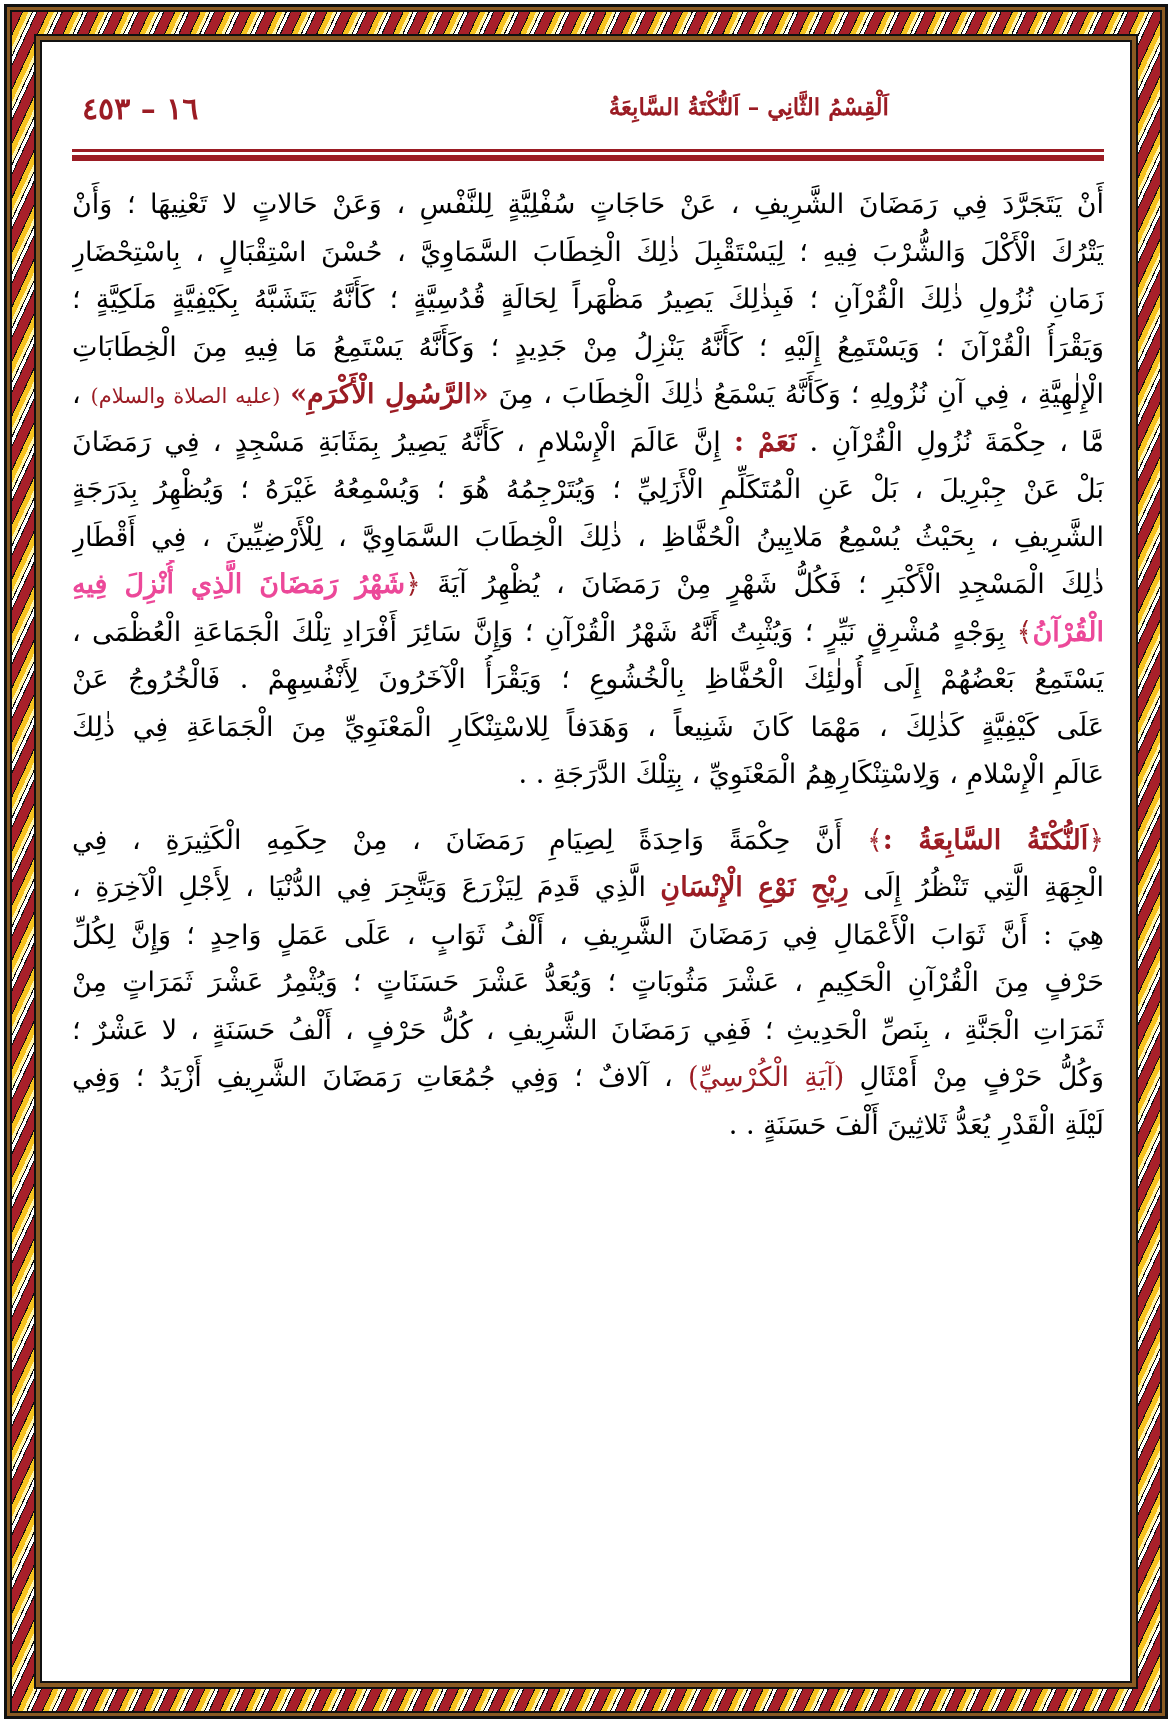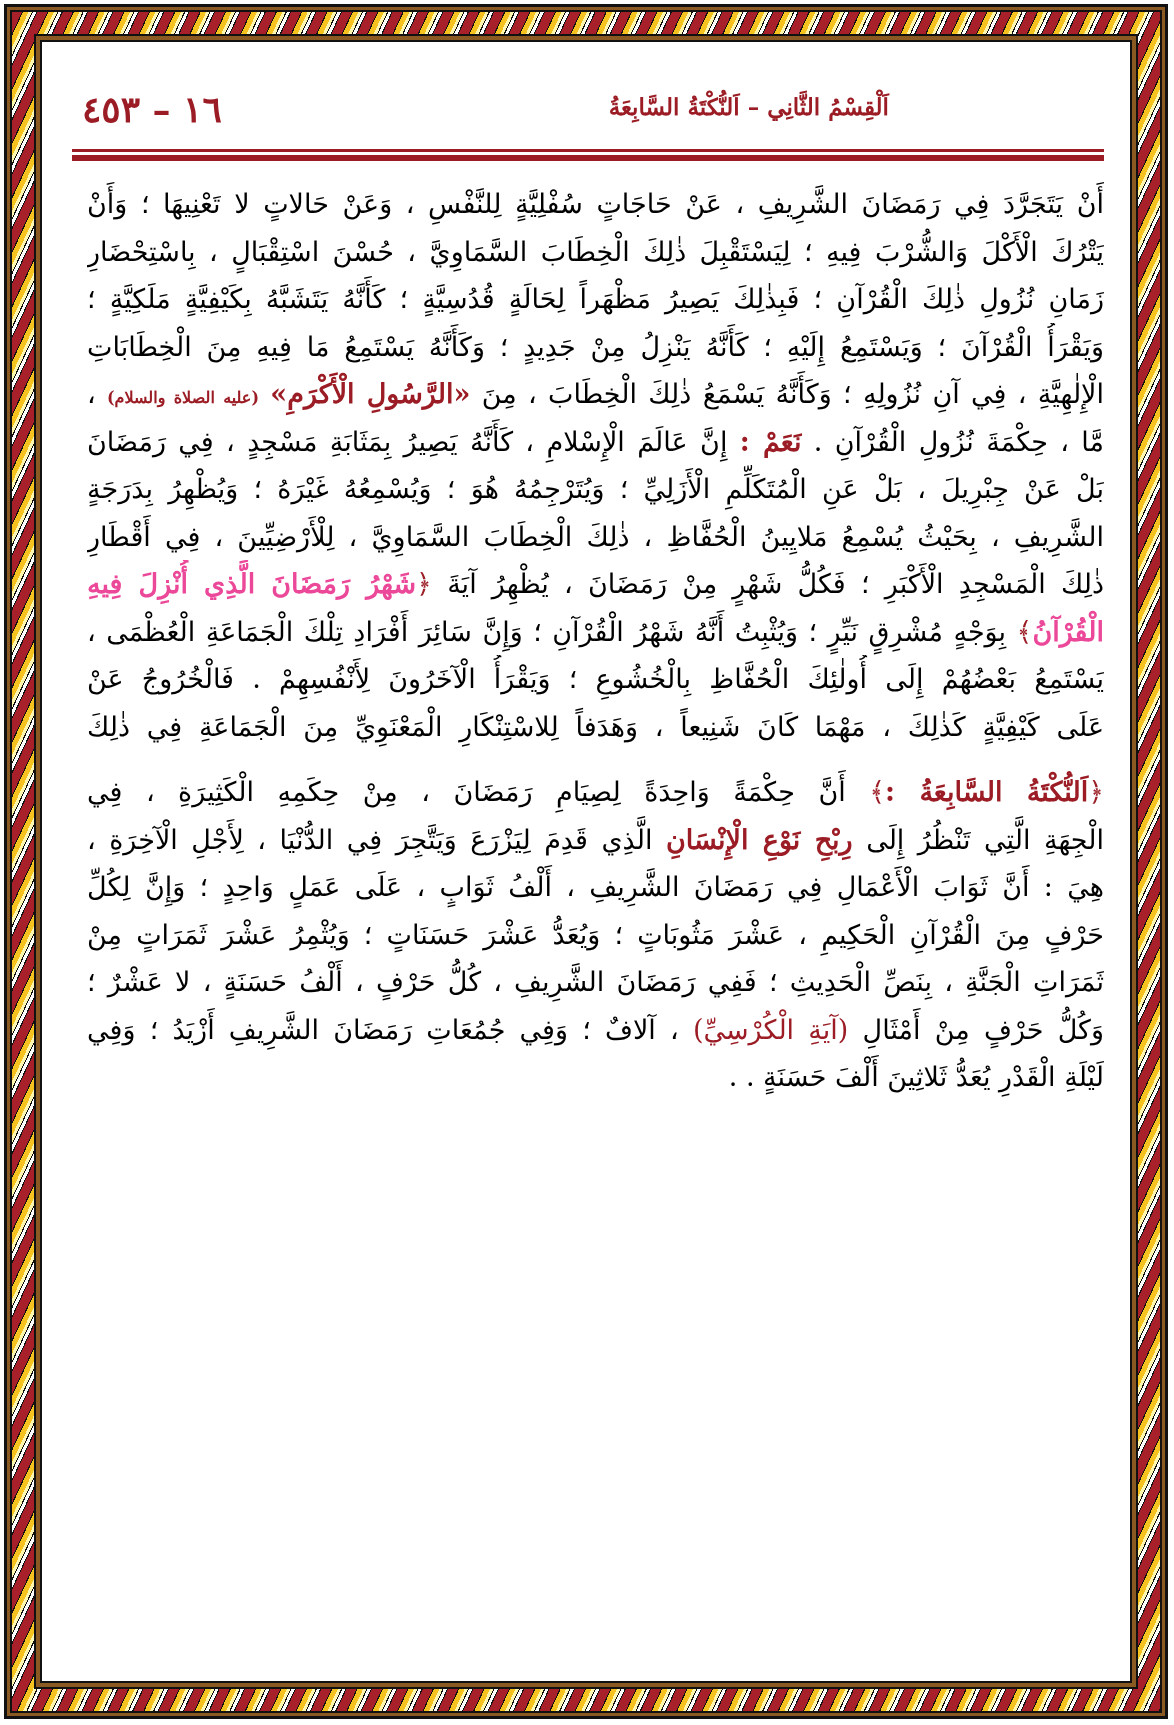--- a/index.html
+++ b/index.html
@@ -45,40 +45,40 @@
       color: #9b1c24;
       font-weight: bold;
     }
     .header-title {
       position: absolute; right: 215px; top: 0px;
       font-size: 23px; line-height: 44px;
       white-space: nowrap;
     }
     .header-page {
       position: absolute; left: 10px; top: 2px;
-      font-size: 36px; line-height: 44px;
+      font-size: 30px; line-height: 44px;
       direction: rtl; white-space: nowrap;
     }
     .header-rule {
       position: absolute; left: 72px; top: 149px; width: 1032px; height: 12px;
     }
     .header-rule .thin { position: absolute; left: 0; right: 0; top: 0; height: 3px; background: #9b1c24; }
     .header-rule .thick { position: absolute; left: 0; right: 0; top: 6px; height: 6px; background: #9b1c24; }
 
     .body-text {
       position: absolute; left: 72px; top: 180px; width: 1032px;
       direction: rtl;
       font-family: "DejaVu Serif", serif;
       font-size: 27px;
       line-height: 47.5px;
       color: #000;
       text-align: justify;
       text-align-last: right;
     }
-    .line { display: block; text-align: justify; text-align-last: justify; white-space: nowrap; overflow: hidden; height: 47.5px; margin-left: 15px; }
+    .line { display: block; text-align: justify; text-align-last: justify; white-space: nowrap; overflow: hidden; height: 47.5px; }
     .line.last { text-align-last: right; }
     .red { color: #9b1c24; font-weight: bold; }
     .blue { color: #ec4899; font-weight: bold; }
     .orn { color: #9b1c24; }
     .para-gap { height: 18px; }
   </style>
 </head>
 <body>
 
 <div class="frame-outer">
@@ -97,35 +97,36 @@
   <div class="thin"></div>
   <div class="thick"></div>
 </div>
 
 <div class="body-text">
   <span class="line">أَنْ يَتَجَرَّدَ فِي رَمَضَانَ الشَّرِيفِ ، عَنْ حَاجَاتٍ سُفْلِيَّةٍ لِلنَّفْسِ ، وَعَنْ حَالاتٍ لا تَعْنِيهَا ؛ وَأَنْ</span>
   <span class="line">يَتْرُكَ الْأَكْلَ وَالشُّرْبَ فِيهِ ؛ لِيَسْتَقْبِلَ ذٰلِكَ الْخِطَابَ السَّمَاوِيَّ ، حُسْنَ اسْتِقْبَالٍ ، بِاسْتِحْضَارِ</span>
   <span class="line">زَمَانِ نُزُولِ ذٰلِكَ الْقُرْآنِ ؛ فَبِذٰلِكَ يَصِيرُ مَظْهَراً لِحَالَةٍ قُدُسِيَّةٍ ؛ كَأَنَّهُ يَتَشَبَّهُ بِكَيْفِيَّةٍ مَلَكِيَّةٍ ؛</span>
   <span class="line">وَيَقْرَأُ الْقُرْآنَ ؛ وَيَسْتَمِعُ إِلَيْهِ ؛ كَأَنَّهُ يَنْزِلُ مِنْ جَدِيدٍ ؛ وَكَأَنَّهُ يَسْتَمِعُ مَا فِيهِ مِنَ الْخِطَابَاتِ</span>
   <span class="line">
-    <span>الْإِلٰهِيَّةِ ، فِي آنِ نُزُولِهِ ؛ وَكَأَنَّهُ يَسْمَعُ ذٰلِكَ الْخِطَابَ ، مِنَ </span><span class="red">«الرَّسُولِ الْأَكْرَمِ»</span> <span class="red" style="font-size:16px;font-weight:bold">(عليه الصلاة والسلام)</span><span> ،</span>
+    <span>الْإِلٰهِيَّةِ ، فِي آنِ نُزُولِهِ ؛ وَكَأَنَّهُ يَسْمَعُ ذٰلِكَ الْخِطَابَ ، مِنَ </span><span class="red">«الرَّسُولِ الْأَكْرَمِ»</span> <span class="red" style="font-size:21px;font-weight:normal">(عليه الصلاة والسلام)</span><span> ،</span>
   </span>
   <span class="line">
     <span>مَّا ، حِكْمَةَ نُزُولِ الْقُرْآنِ . </span><span class="red">نَعَمْ :</span><span> إِنَّ عَالَمَ الْإِسْلامِ ، كَأَنَّهُ يَصِيرُ بِمَثَابَةِ مَسْجِدٍ ، فِي رَمَضَانَ</span>
   </span>
   <span class="line">بَلْ عَنْ جِبْرِيلَ ، بَلْ عَنِ الْمُتَكَلِّمِ الْأَزَلِيِّ ؛ وَيُتَرْجِمُهُ هُوَ ؛ وَيُسْمِعُهُ غَيْرَهُ ؛ وَيُظْهِرُ بِدَرَجَةٍ</span>
   <span class="line">الشَّرِيفِ ، بِحَيْثُ يُسْمِعُ مَلايِينُ الْحُفَّاظِ ، ذٰلِكَ الْخِطَابَ السَّمَاوِيَّ ، لِلْأَرْضِيِّينَ ، فِي أَقْطَارِ</span>
   <span class="line">
     <span>ذٰلِكَ الْمَسْجِدِ الْأَكْبَرِ ؛ فَكُلُّ شَهْرٍ مِنْ رَمَضَانَ ، يُظْهِرُ آيَةَ </span><span class="orn">﴿</span><span class="blue">شَهْرُ رَمَضَانَ الَّذِي أُنْزِلَ فِيهِ</span>
   </span>
   <span class="line">
     <span class="blue">الْقُرْآنُ</span><span class="orn">﴾</span><span> بِوَجْهٍ مُشْرِقٍ نَيِّرٍ ؛ وَيُثْبِتُ أَنَّهُ شَهْرُ الْقُرْآنِ ؛ وَإِنَّ سَائِرَ أَفْرَادِ تِلْكَ الْجَمَاعَةِ الْعُظْمَى ،</span>
   </span>
   <span class="line">يَسْتَمِعُ بَعْضُهُمْ إِلَى أُولٰئِكَ الْحُفَّاظِ بِالْخُشُوعِ ؛ وَيَقْرَأُ الْآخَرُونَ لِأَنْفُسِهِمْ . فَالْخُرُوجُ عَنْ</span>
   <span class="line">عَلَى كَيْفِيَّةٍ كَذٰلِكَ ، مَهْمَا كَانَ شَنِيعاً ، وَهَدَفاً لِلاسْتِنْكَارِ الْمَعْنَوِيِّ مِنَ الْجَمَاعَةِ فِي ذٰلِكَ</span>
+  <span class="line last">عَالَمِ الْإِسْلامِ ، وَلِاسْتِنْكَارِهِمُ الْمَعْنَوِيِّ ، بِتِلْكَ الدَّرَجَةِ . .</span>
 
   <div class="para-gap"></div>
 
   <span class="line">
     <span class="orn">﴿</span><span class="red">اَلنُّكْتَةُ السَّابِعَةُ :</span><span class="orn">﴾</span><span> أَنَّ حِكْمَةً وَاحِدَةً لِصِيَامِ رَمَضَانَ ، مِنْ حِكَمِهِ الْكَثِيرَةِ ، فِي</span>
   </span>
   <span class="line">
     <span>الْجِهَةِ الَّتِي تَنْظُرُ إِلَى </span><span class="red">رِبْحِ نَوْعِ الْإِنْسَانِ</span><span> الَّذِي قَدِمَ لِيَزْرَعَ وَيَتَّجِرَ فِي الدُّنْيَا ، لِأَجْلِ الْآخِرَةِ ،</span>
   </span>
   <span class="line">هِيَ : أَنَّ ثَوَابَ الْأَعْمَالِ فِي رَمَضَانَ الشَّرِيفِ ، أَلْفُ ثَوَابٍ ، عَلَى عَمَلٍ وَاحِدٍ ؛ وَإِنَّ لِكُلِّ</span>

